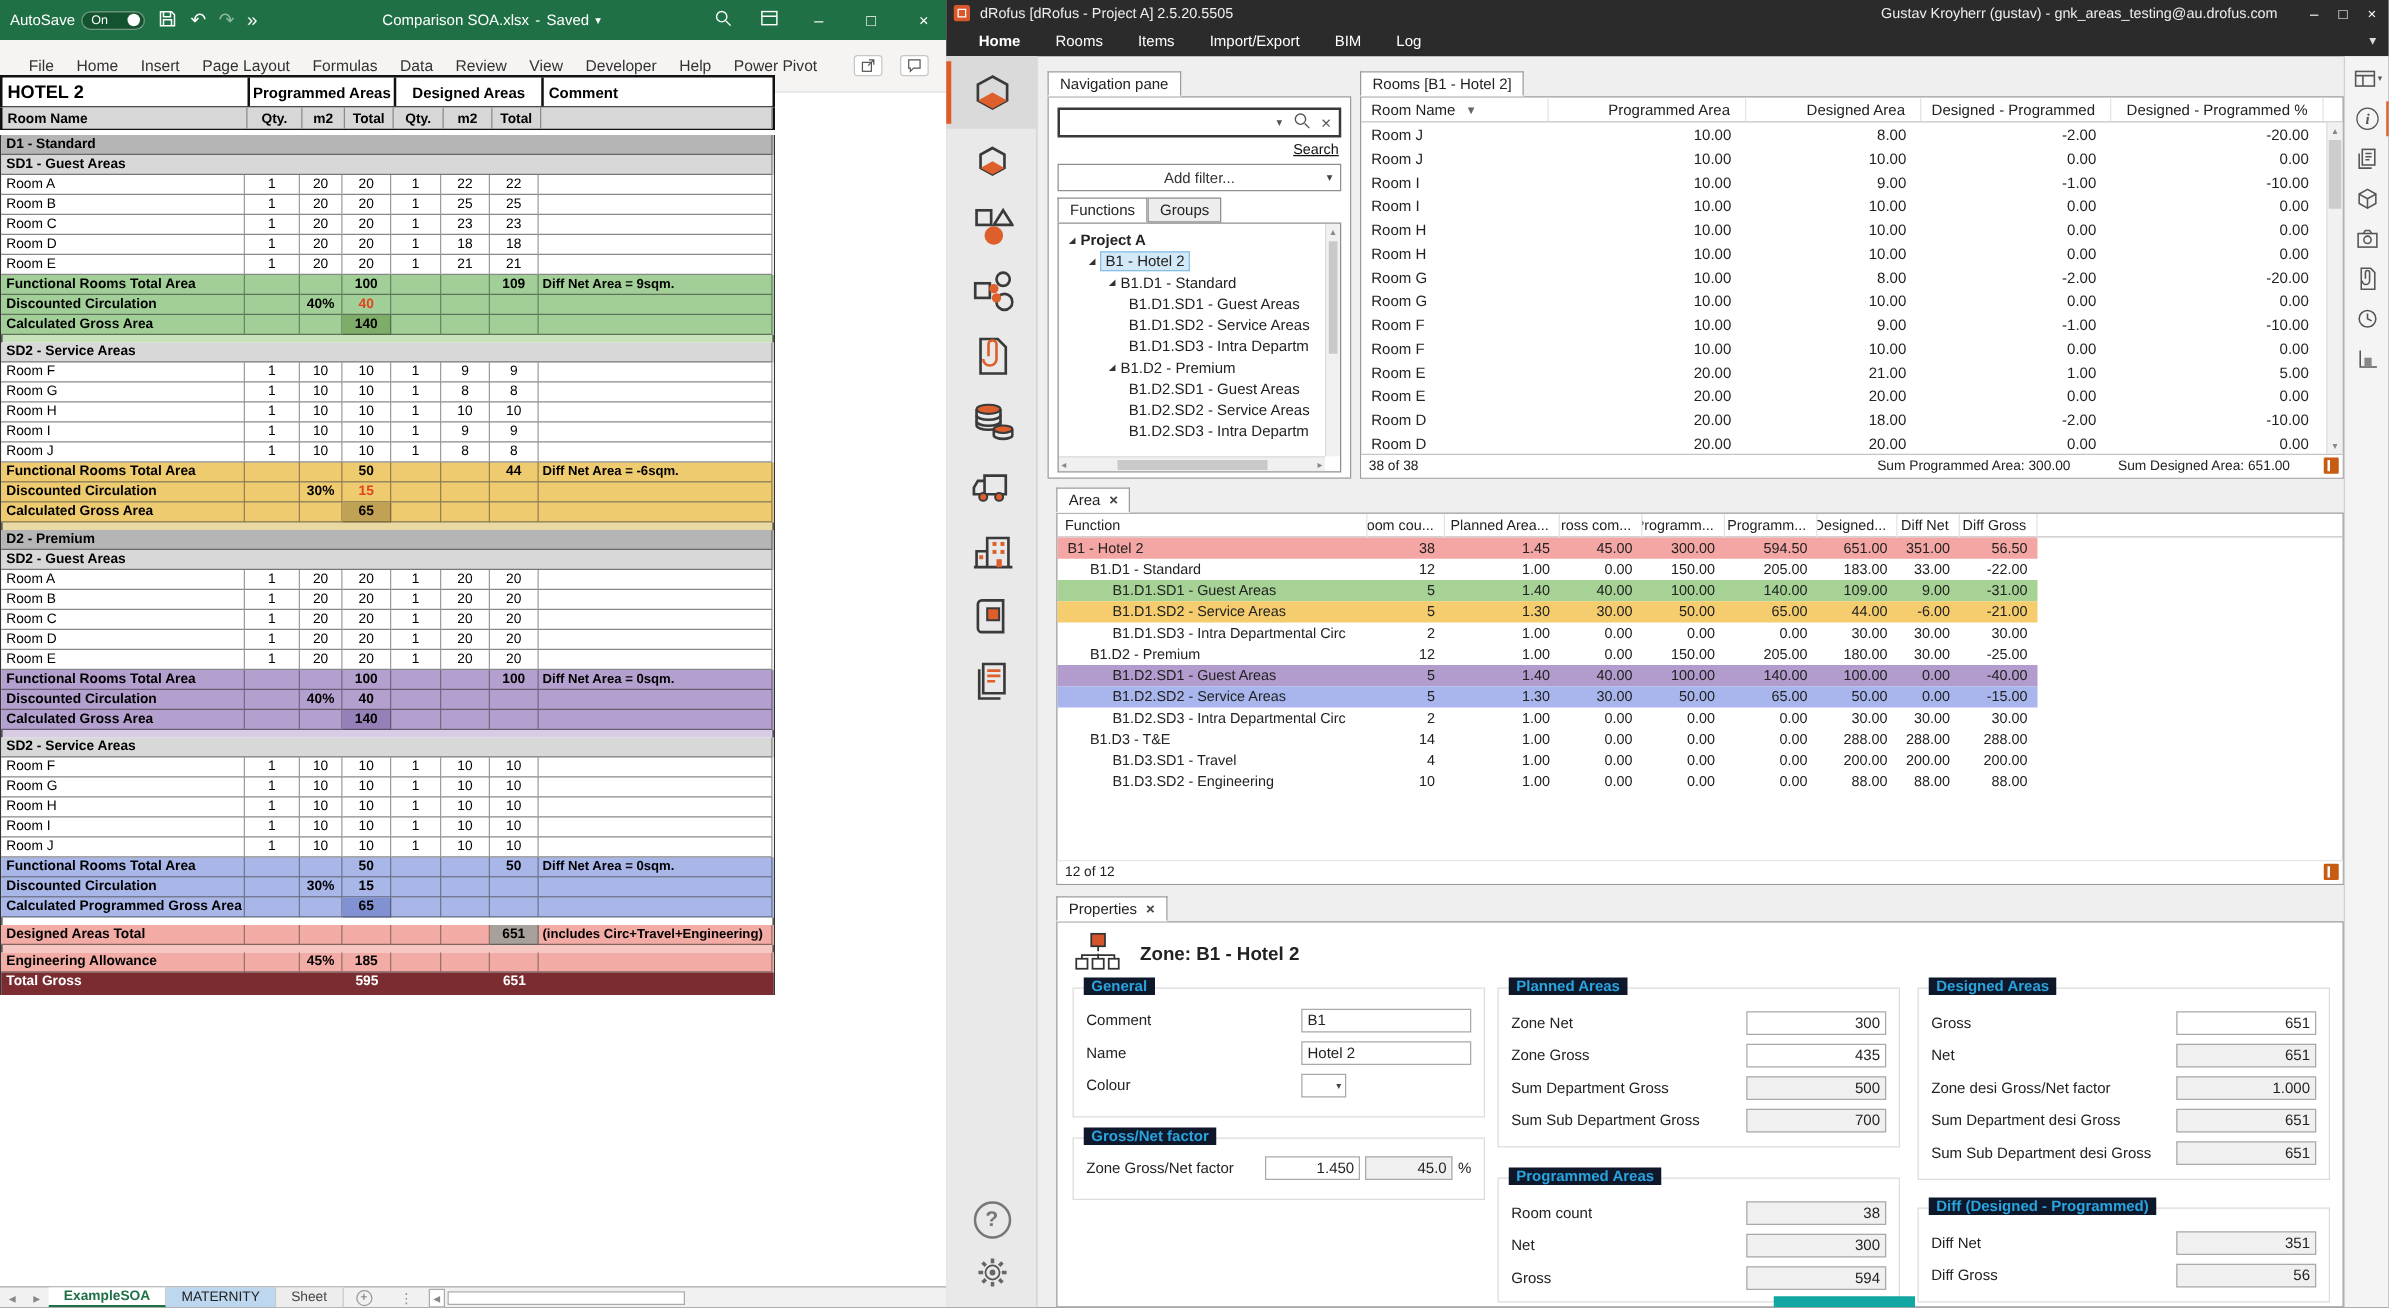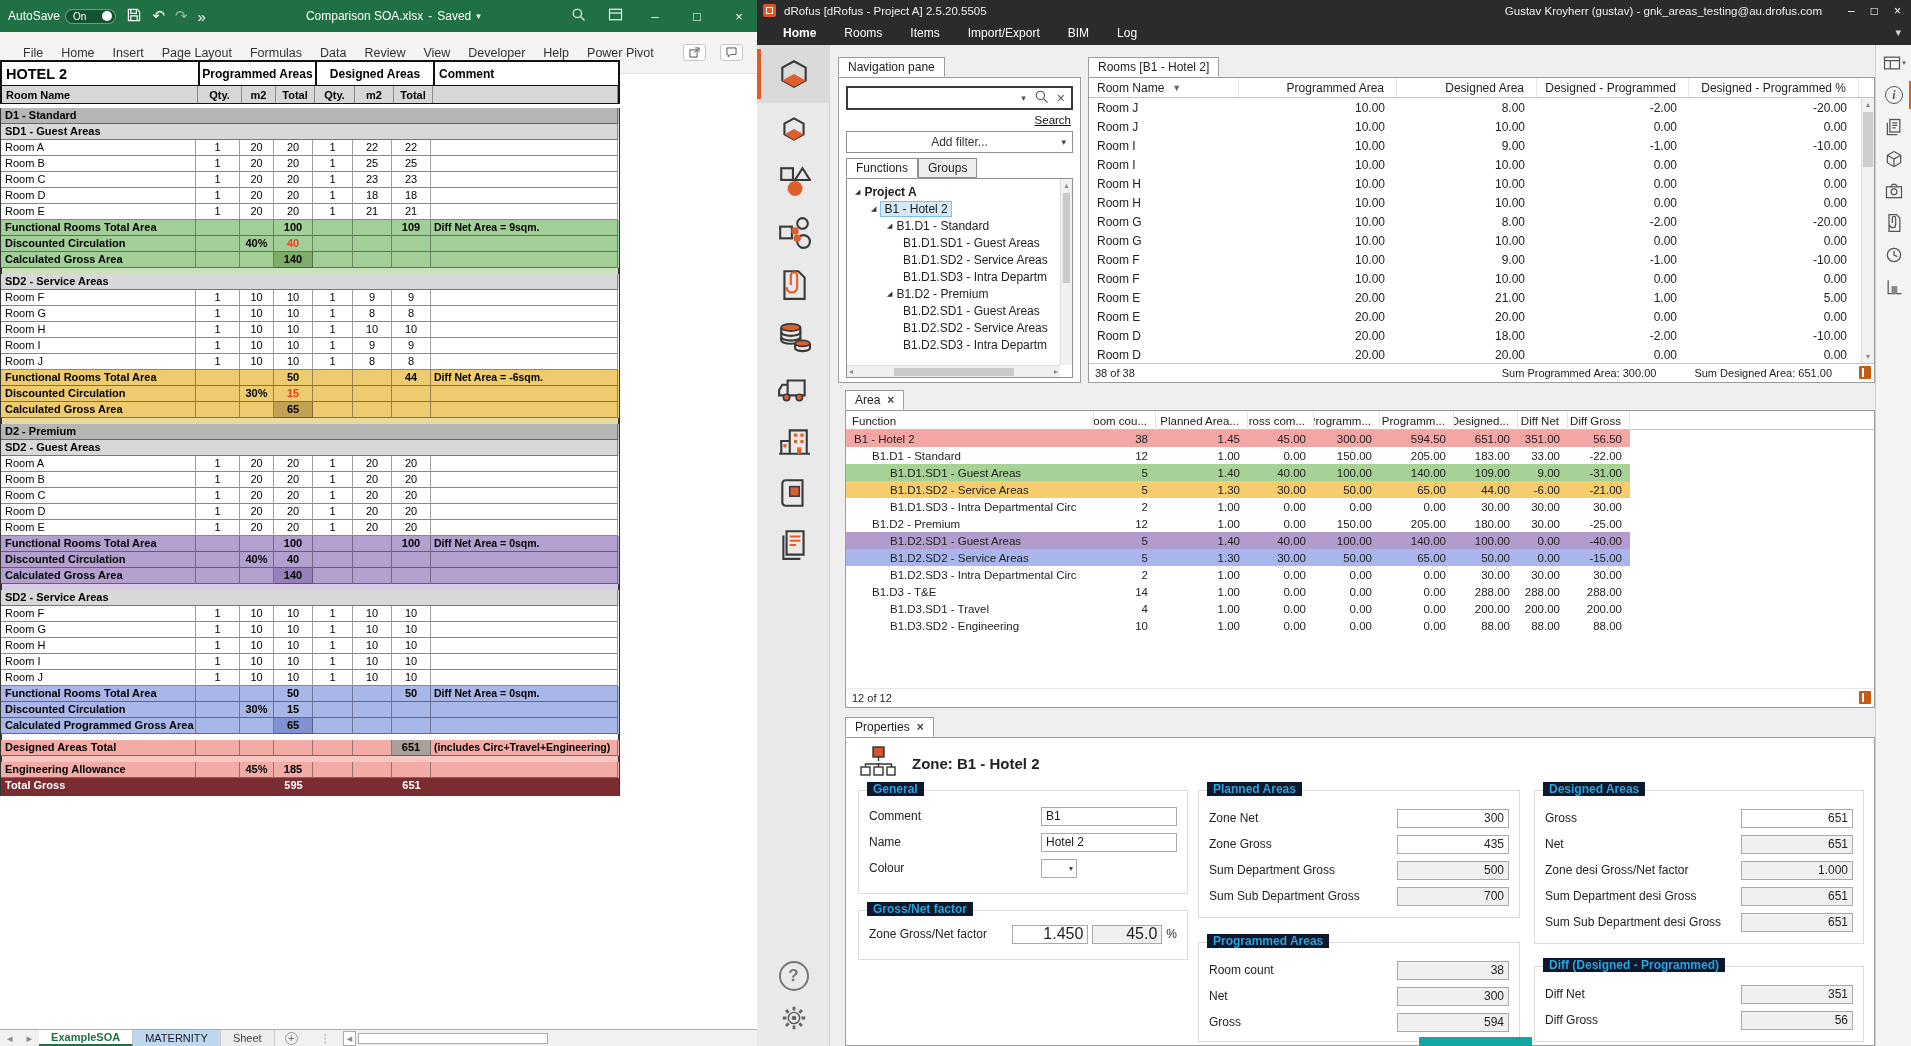--- a/index.html
+++ b/index.html
@@ -157,21 +157,21 @@
   .pkrow { display:flex; align-items:center; height:26px; }
   .pklab { flex:1; font-size:12px; color:#222; white-space:nowrap; overflow:hidden; }
   .vbox { width:112px; height:19px; border:1px solid #A9A9A9; font-size:12px; display:flex; align-items:center; justify-content:flex-end; padding:0 4px; }
   .vbox.rw { background:#fff; } .vbox.ro { background:#F0F0F0; }
   .genrow { display:flex; align-items:center; height:26px; }
   .genrow .pklab { flex:0 0 172px; }
   .genrow .gin { width:140px; height:19px; border:1px solid #A9A9A9; background:#fff; font-size:12px; display:flex; align-items:center; padding:0 4px; }
   .colourbox { width:36px; height:19px; border:1px solid #A9A9A9; background:#fff; display:flex; align-items:center; justify-content:flex-end; padding-right:3px; font-size:8px; color:#444; }
   .gnrow { display:flex; align-items:center; height:26px; gap:4px; }
   .gnrow .pklab { flex:1; }
-  .fb { height:19px; border:1px solid #A9A9A9; font-size:16px; display:flex; align-items:center; justify-content:flex-end; padding:0 4px; }
+  .fb { height:19px; border:1px solid #A9A9A9; font-size:12px; display:flex; align-items:center; justify-content:flex-end; padding:0 4px; }
 
   .teal { position:absolute; left:662px; bottom:0; width:113px; height:9px; background:#12A7A3; }
 
   svg .ln { stroke:#3a3a3a; stroke-width:2; fill:none; }
   svg .lnw { stroke:#fff; stroke-width:1.5; fill:none; }
   svg .lng { stroke:#555; stroke-width:1.5; fill:none; }
 </style>
 </head>
 <body>
 

